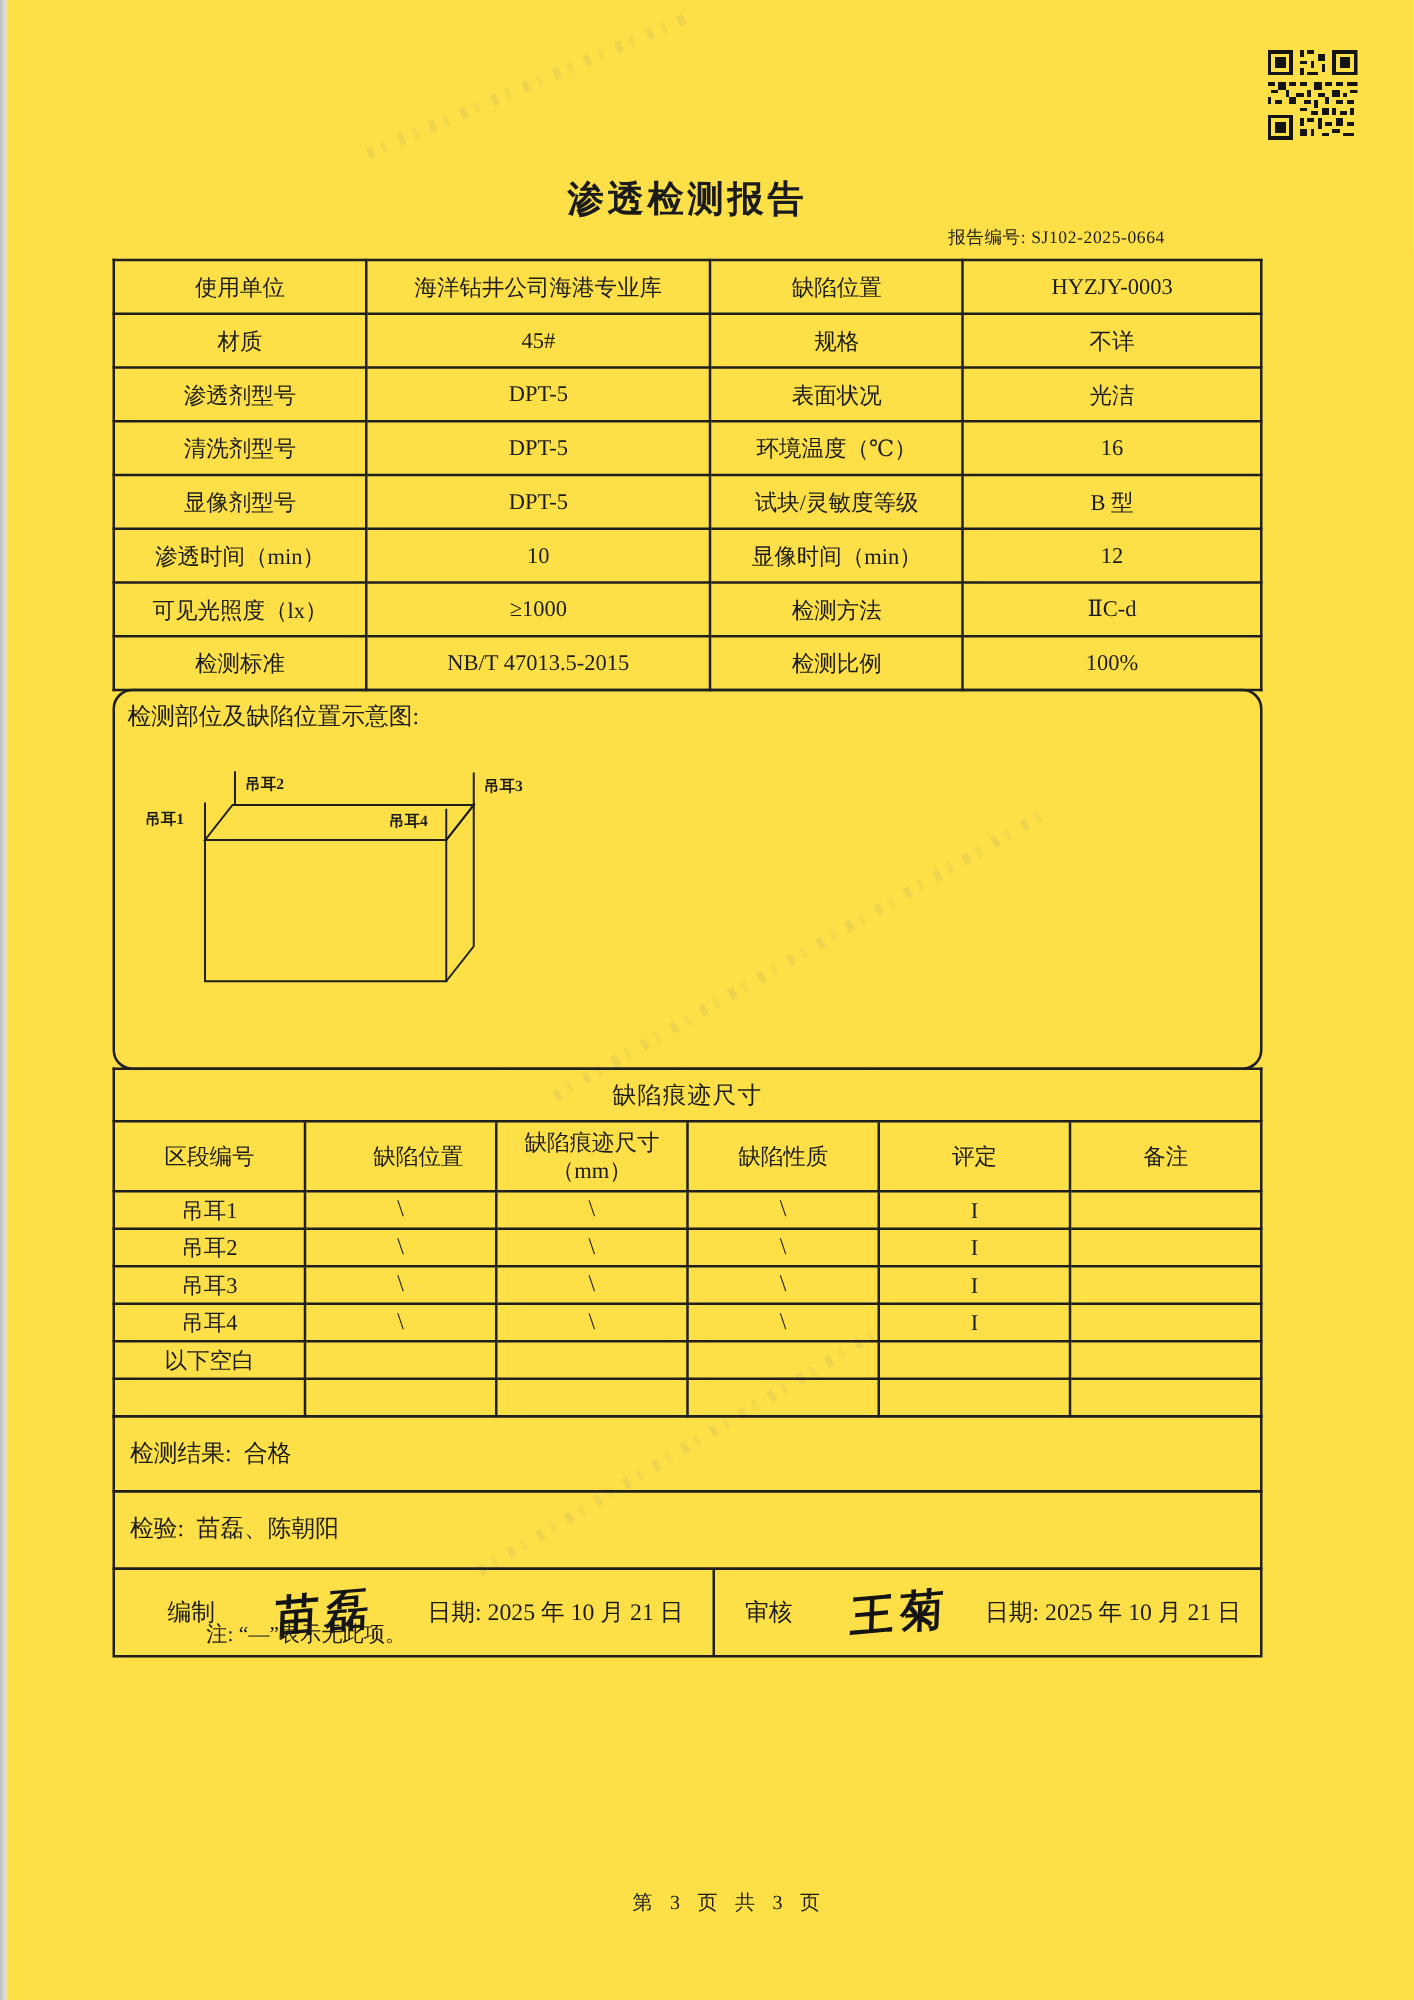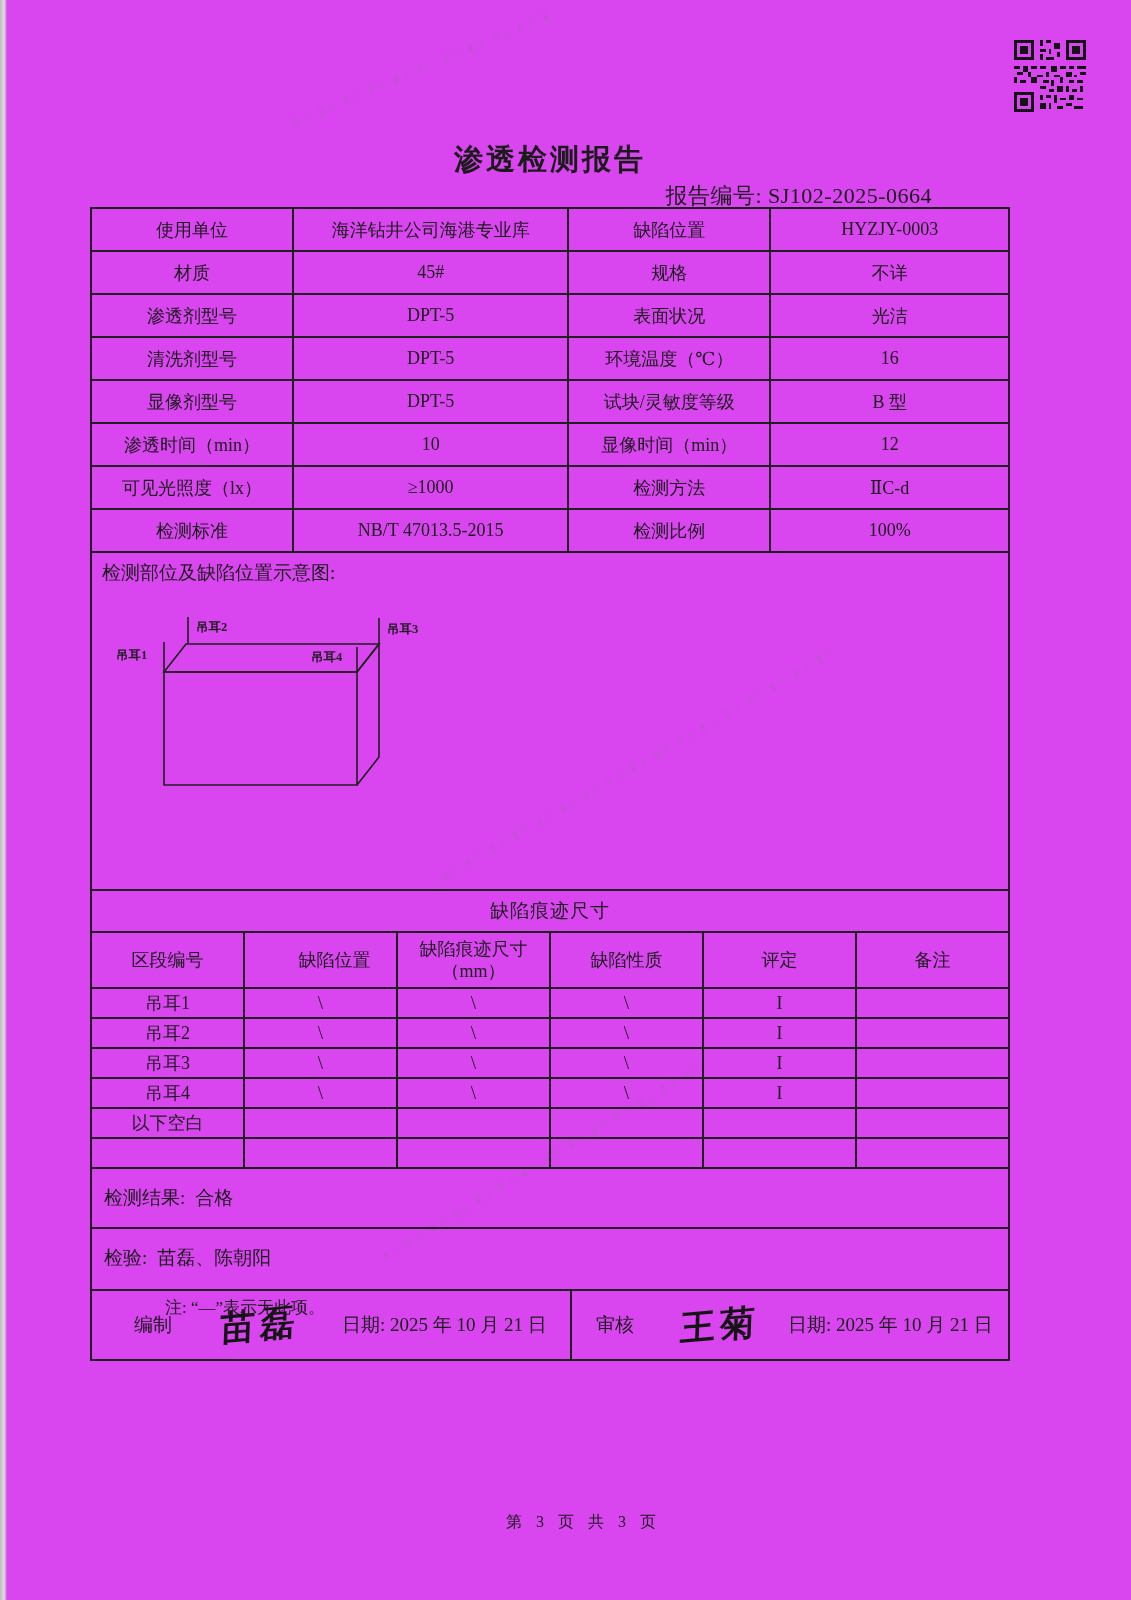--- a/index.html
+++ b/index.html
@@ -1,21 +1,21 @@
 <!DOCTYPE html>
 <html><head>
 <meta charset="utf-8">
 <style>
   * { margin:0; padding:0; box-sizing:border-box; }
   html,body { background:#e9e9e9; }
   body { font-family:"Liberation Serif","DejaVu Serif",serif; }
 
   .sheet{
     position:relative; width:1131px; height:1600px; margin:0 auto;
-    background:#d946ef; color:#1b1b1b; overflow:hidden;
+    background:#fde047; color:#1b1b1b; overflow:hidden;
   }
   .edge-strip{
     position:absolute; left:0; top:0; width:7px; height:100%;
     background:linear-gradient(90deg,#bdbdbd,#dedede 60%,rgba(255,255,255,0));
   }
 
   
   .wm{
     position:absolute; height:9px; opacity:.55; pointer-events:none;
     transform-origin:left bottom;
@@ -29,36 +29,36 @@
   .wm3{ left:386px; top:1252px; width:370px; transform:rotate(-31deg); }
 
   .qr{ position:absolute; left:1014px; top:40px; width:72px; height:72px; }
 
   .title{
     position:absolute; left:90px; top:140px; width:920px;
     text-align:center; font-size:29px; font-weight:bold; letter-spacing:3px;
   }
   .report-no{
     position:absolute; left:90px; top:181px; width:842px;
-    text-align:right; font-size:22px; letter-spacing:.5px;
+    text-align:right; font-size:14px; letter-spacing:.5px;
   }
 
   .doc{ position:absolute; left:90px; top:207px; width:920px; }
 
   table{ border-collapse:collapse; table-layout:fixed; width:920px; }
   td{
     border:2px solid #1f1f1f; text-align:center; vertical-align:middle;
     font-size:18px; overflow:hidden; padding:0 4px;
   }
   .info td{ height:43px; }
   .info .c0{ width:22%; } .info .c1{ width:30%; }
   .info .c2{ width:22%; } .info .c3{ width:26%; }
 
   .section{ border:2px solid #1f1f1f; margin-top:-2px; position:relative; background:transparent; }
-  .diagram-section{ height:340px; }
+  .diagram-section{ height:305px;border-radius:16px; }
   .diagram-title{ position:absolute; left:10px; top:7px; font-size:19px; }
   .box-diagram{ position:absolute; left:16px; top:42px; }
   .box-diagram text{ font-size:12.5px; font-weight:bold; font-family:"Liberation Serif","DejaVu Serif",serif; fill:#1b1b1b; }
   .box-diagram path, .box-diagram line{ stroke:#1f1f1f; stroke-width:1.6; fill:none; }
 
   .results{ margin-top:-2px; }
   .results .title-cell{ height:42px; font-size:19px; letter-spacing:1px; }
   .results .hdr td{ height:56px; line-height:1.25; }
   .results .r td{ height:30px; }
   .results .s0{ width:16%; } .results .s1{ width:25%;padding-left:32px; } .results .s2{ width:18.6%; }

